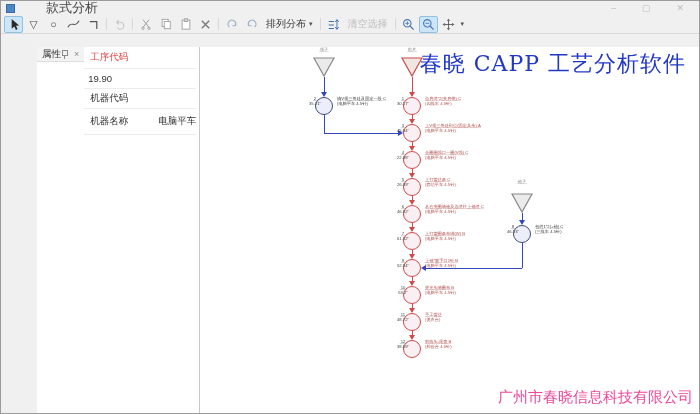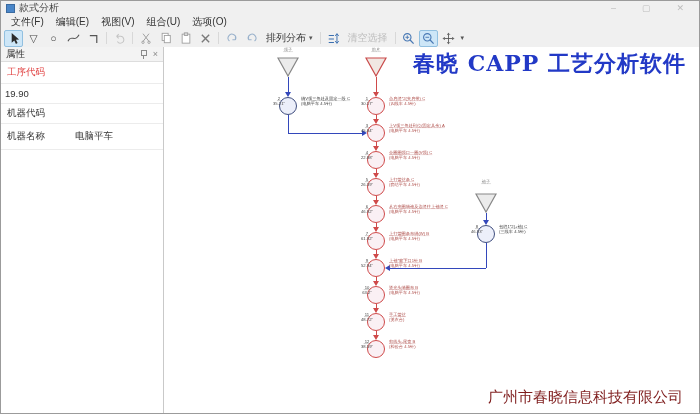--- a/index.html
+++ b/index.html
@@ -1,51 +1,51 @@
 <!DOCTYPE html>
 <html><head>
 <meta charset="utf-8">
 <style>
   html,body{margin:0;padding:0;background:#e8e8e8;font-family:"Liberation Sans",sans-serif;}
   .window{width:700px;height:414px;position:relative;background:#f0f0f0;border:1px solid #9b9b9b;box-sizing:border-box;overflow:hidden;}
   
   .titlebar{height:14px;display:flex;align-items:center;padding:0 5px;}
   .app-icon{width:9px;height:9px;background:#4a86c8;margin-right:4px;border:1px solid #3a6aa0;box-sizing:border-box;}
-  .title-text{font-size:10px;color:#444;}
+  .title-text{font-size:13px;color:#444;margin-left:27px;}
   .win-controls{margin-left:auto;display:flex;gap:26px;padding-right:10px;color:#bdbdbd;font-size:9px;line-height:9px;}
   .win-controls span{cursor:default;}
   
   .menubar{height:14px;display:flex;align-items:center;padding:0 4px;font-size:10px;color:#333;}
   .menu-item{padding:0 6px;}
   
   .toolbar{height:18px;display:flex;align-items:center;padding:0 3px;gap:1px;border-bottom:1px solid #d9d9d9;}
   .tb{width:17px;height:15px;display:flex;align-items:center;justify-content:center;font-size:10.5px;color:#444;border:1px solid transparent;border-radius:2px;flex:none;}
   .tb.sel{background:#cde6f7;border-color:#92c0e0;}
   .tb.dis{color:#c2c2c2;}
   .tsep{width:1px;height:12px;background:#d8d8d8;margin:0 2px;flex:none;}
   .tb-text{font-size:10px;padding:0 4px;color:#333;display:flex;align-items:center;gap:3px;flex:none;}
   .tb-text.dis{color:#bdbdbd;}
   .caret{font-size:7px;color:#555;}
   
   .content{position:absolute;top:46px;left:0;right:0;bottom:0;display:flex;}
-  .panel{width:162px;flex:none;background:#fff;border-right:1px solid #c9c9c9;display:flex;flex-direction:column;}
+  .panel{width:162px;flex:none;background:#fff;border-right:1px solid #c9c9c9;display:flex;flex-direction:row;margin-left:36px;}
   .panel-hd{height:14px;background:#f3f3f3;font-size:9.5px;color:#333;display:flex;align-items:center;padding:0 5px;border-bottom:1px solid #ddd;flex:none;}
   .panel-hd .icons{margin-left:auto;display:flex;gap:6px;align-items:center;color:#8a8a8a;font-size:9px;}
   .pin{width:7px;height:10px;position:relative;display:inline-block;}
   .pin::before{content:"";position:absolute;left:1px;top:1px;width:4px;height:4px;border:1px solid #8a8a8a;}
   .pin::after{content:"";position:absolute;left:3px;top:7px;width:1px;height:3px;background:#8a8a8a;}
   .prow{display:flex;border-bottom:1px solid #ececec;font-size:9.5px;color:#333;align-items:stretch;}
   .prow .lb{width:64px;padding-left:6px;flex:none;display:flex;align-items:center;}
   .prow .vl{flex:1;padding-left:4px;display:flex;align-items:center;}
   .vl.hl{background:#fbf7d5;}
   .lb.red{color:#e03c3c;}
   
   .canvas{flex:1;background:#fff;position:relative;overflow:hidden;}
-  .cv-title{position:absolute;top:2px;right:13px;font-family:"DejaVu Serif","Liberation Serif",serif;font-size:22px;font-weight:700;color:#2239c6;letter-spacing:1px;white-space:nowrap;}
-  .company{position:absolute;bottom:6px;right:16px;font-size:15px;color:#7f1d1d;white-space:nowrap;}
+  .cv-title{position:absolute;top:2px;right:13px;font-family:"DejaVu Serif","Liberation Serif",serif;font-size:22px;font-weight:400;color:#2239c6;letter-spacing:1px;white-space:nowrap;}
+  .company{position:absolute;bottom:6px;right:6px;font-size:15px;color:#ec4899;white-space:nowrap;}
   
   .t{font-size:10px;line-height:11px;white-space:nowrap;transform:scale(0.42);transform-origin:0 0;position:absolute;color:#444;}
   .tc{text-align:center;transform-origin:50% 0;}
   .frac{text-align:center;width:56px;}
   .frac .top{display:inline-block;border-bottom:1px solid #8a8a8a;padding:0 2px;}
   .nm{width:130px;}
   .nm .l1{display:inline-block;border-bottom:1px solid #bbb;}
   .nm.redtx{color:#b0524e;}
   .nm.redtx .l1{border-bottom-color:#cf9a98;}
   .srclab{color:#8a8a8a;}
@@ -67,27 +67,20 @@
   <div class="titlebar">
     <span class="app-icon"></span>
     <span class="title-text">款式分析</span>
     <span class="win-controls">
       <span>–</span>
       <span>▢</span>
       <span>✕</span>
     </span>
   </div>
 
-  <div class="menubar">
-      <span class="menu-item">文件(F)</span>
-      <span class="menu-item">编辑(E)</span>
-      <span class="menu-item">视图(V)</span>
-      <span class="menu-item">组合(U)</span>
-      <span class="menu-item">选项(O)</span>
-    </div>
 
   <div class="toolbar">
     <span class="tb sel">
       <svg width="12" height="13" viewBox="0 0 13 14">
           <path d="M4,1 L4,11.5 L6.8,9.2 L8.6,13 L10.4,12 L8.6,8.4 L12,8.2 Z" fill="#2a2a2a"></path>
         </svg>
     </span>
     <span class="tb">▽</span>
     <span class="tb">○</span>
     <span class="tb">

